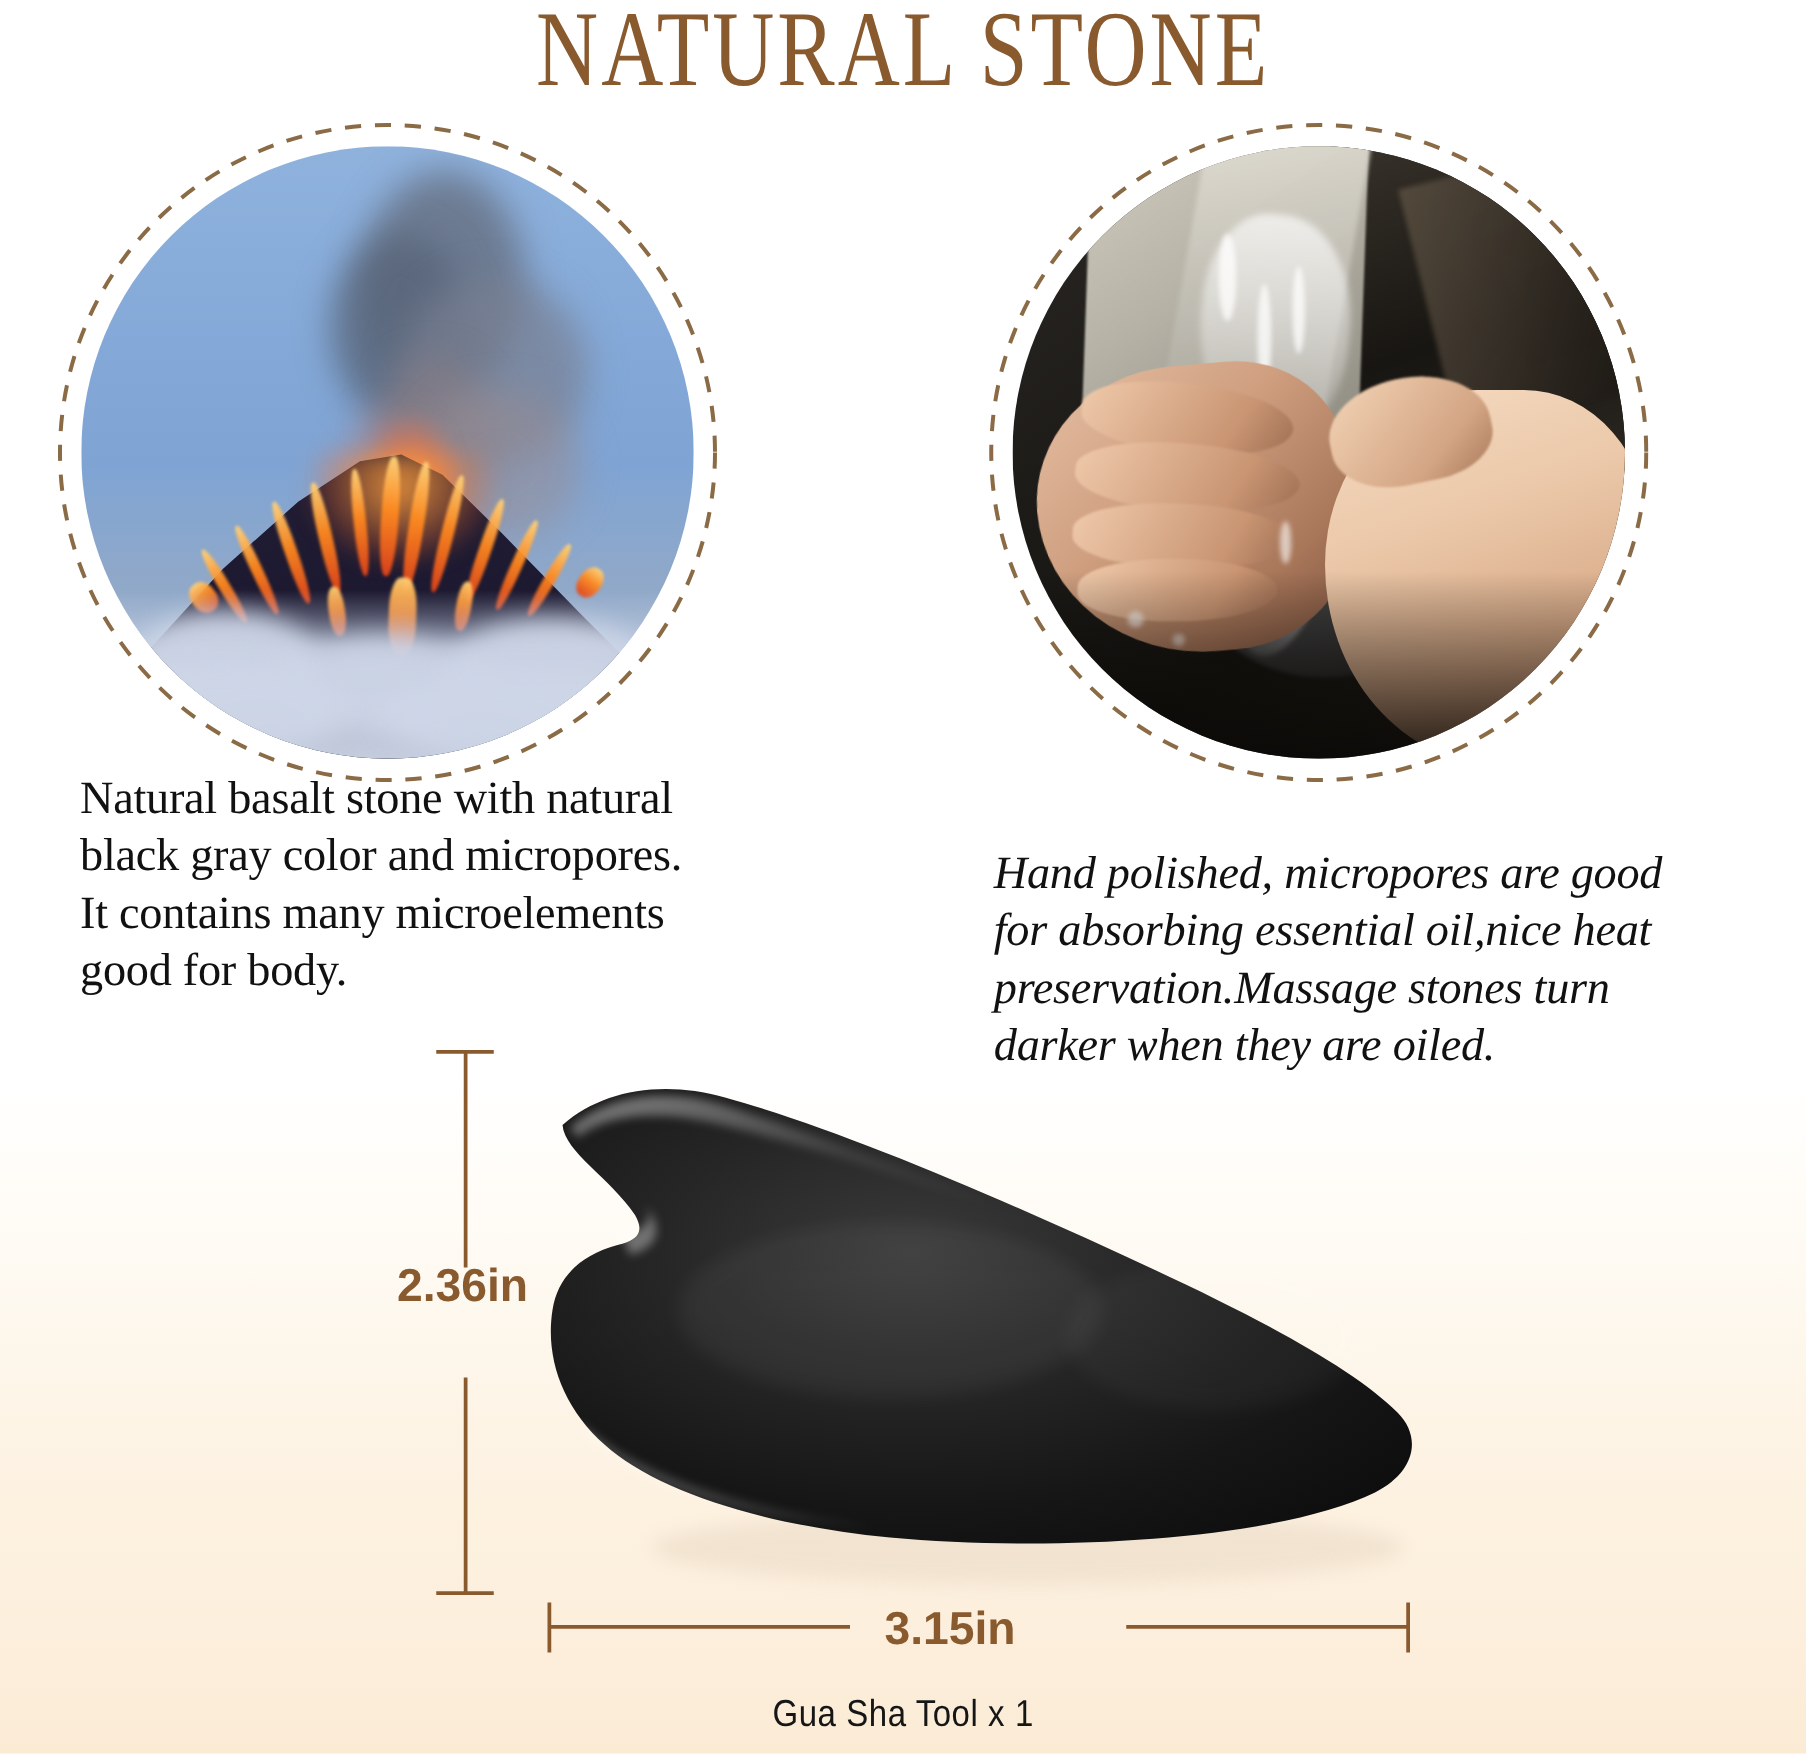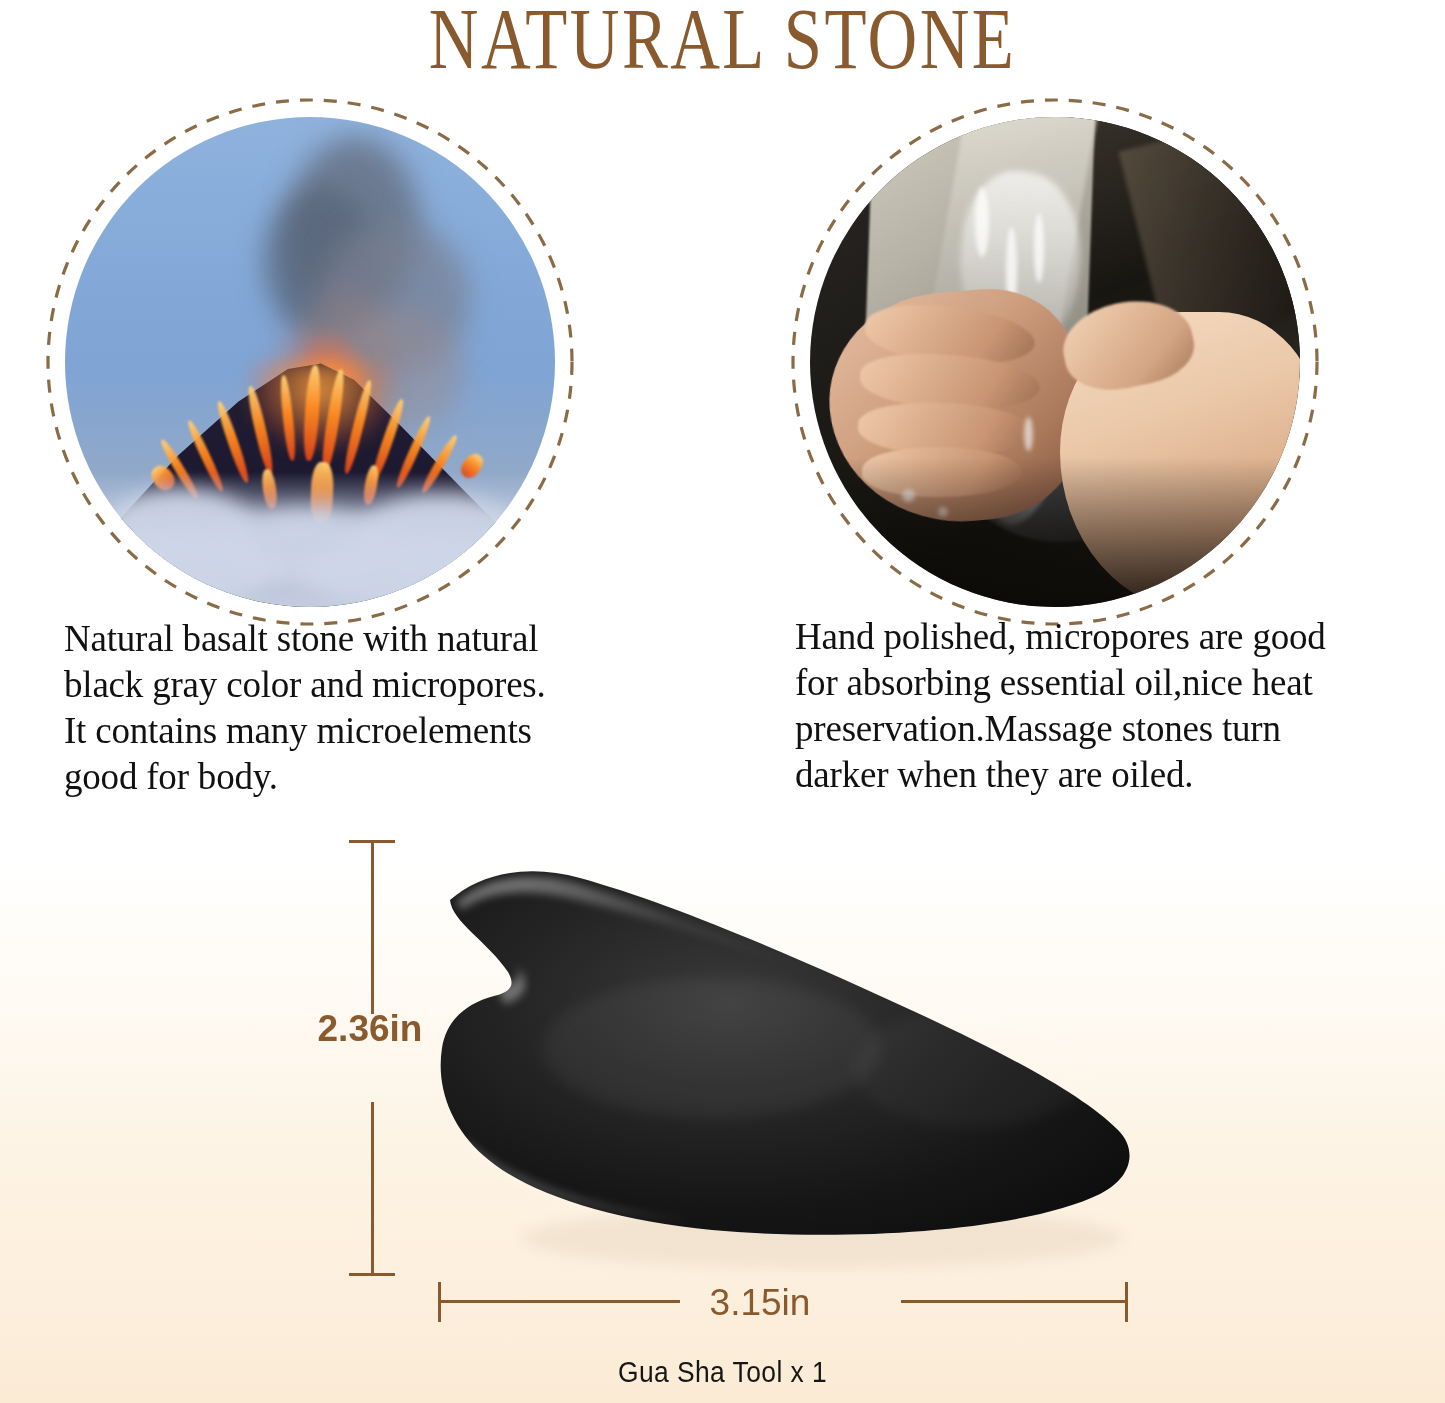--- a/index.html
+++ b/index.html
@@ -252,21 +252,21 @@
     position: absolute;
     font-family: "Liberation Serif", "DejaVu Serif", serif;
     font-size: 37px;
     line-height: 46px;
     color: #111111;
     letter-spacing: -0.2px;
     z-index: 5;
     white-space: pre-line;
   }
   #copy-left  { left: 64px;  top: 616px; width: 560px; }
-  #copy-right { left: 795px; top: 614px; width: 600px; }
+  #copy-right { left: 795px; top: 676px; width: 600px; font-style: italic; }
 
   
   #stone-wrap {
     position: absolute;
     left: 412px;
     top: 838px;
     width: 760px;
     height: 450px;
     z-index: 3;
   }
@@ -339,21 +339,21 @@
   #dim-horizontal .shaft-a { left: 2px;  width: 240px; }
   #dim-horizontal .shaft-b { right: 2px; width: 225px; }
 
   #dim-horizontal-label {
     position: absolute;
     left: 660px;
     top: 1282px;
     width: 200px;
     text-align: center;
     font-family: "Liberation Sans", sans-serif;
-    font-weight: normal;
+    font-weight: bold;
     font-size: 37px;
     color: #8a5a2f;
     z-index: 7;
   }
 
   
   #product-caption {
     position: absolute;
     left: 0;
     top: 1355px;

